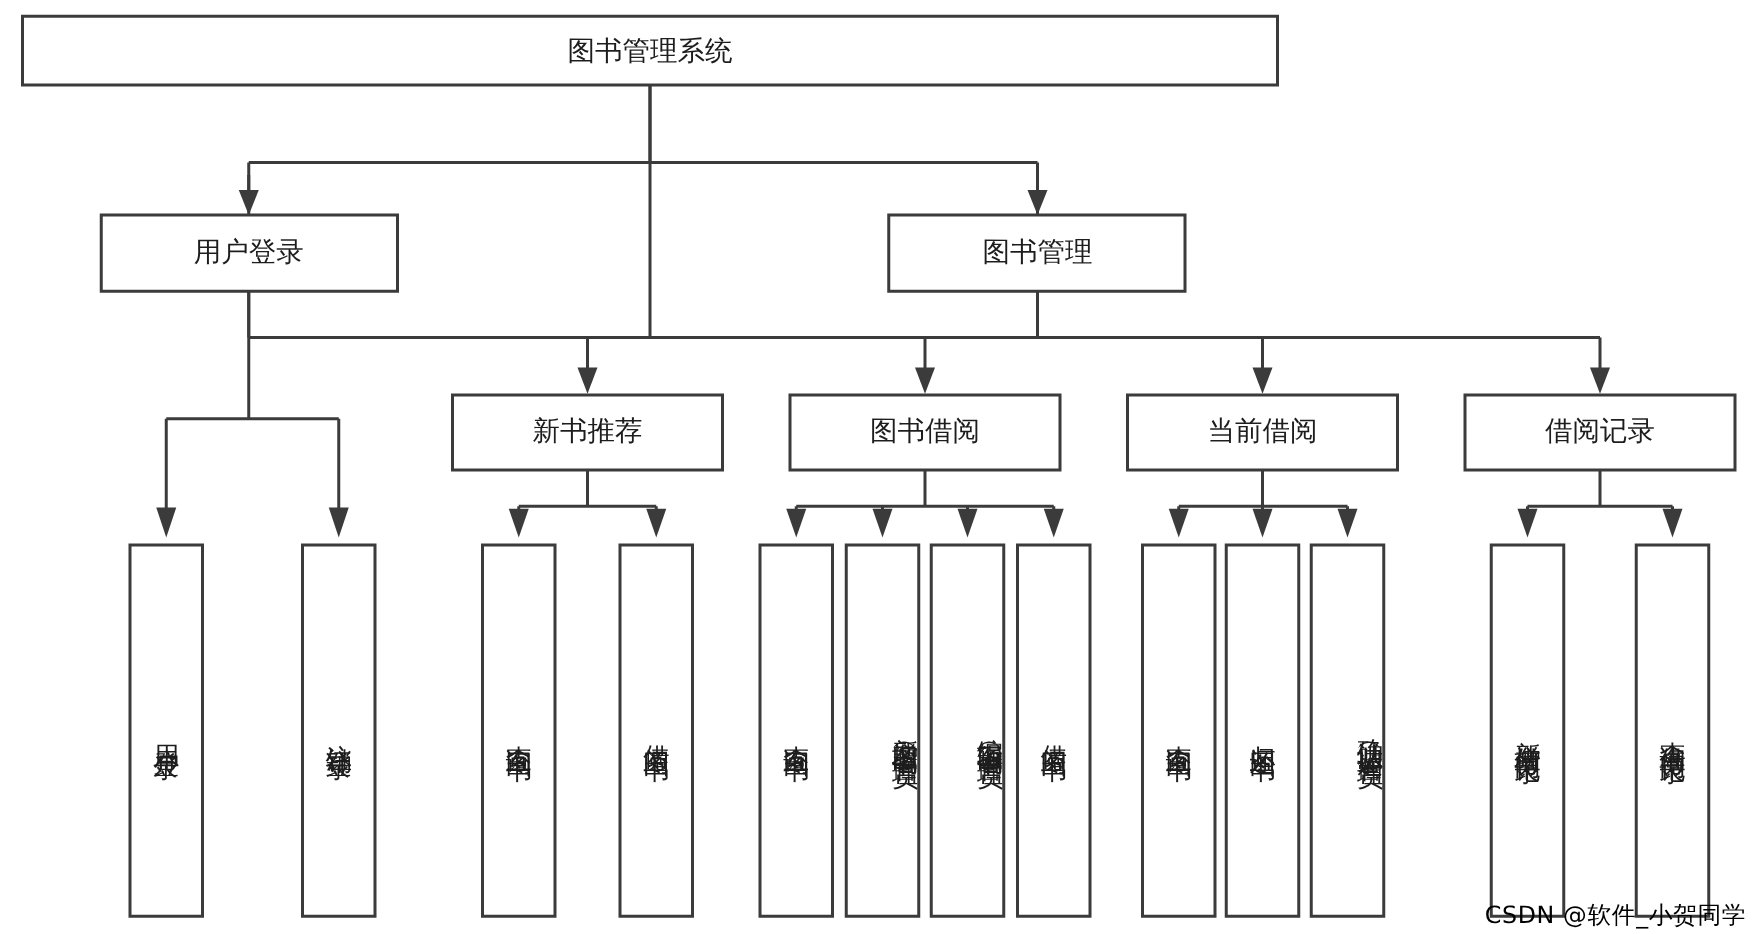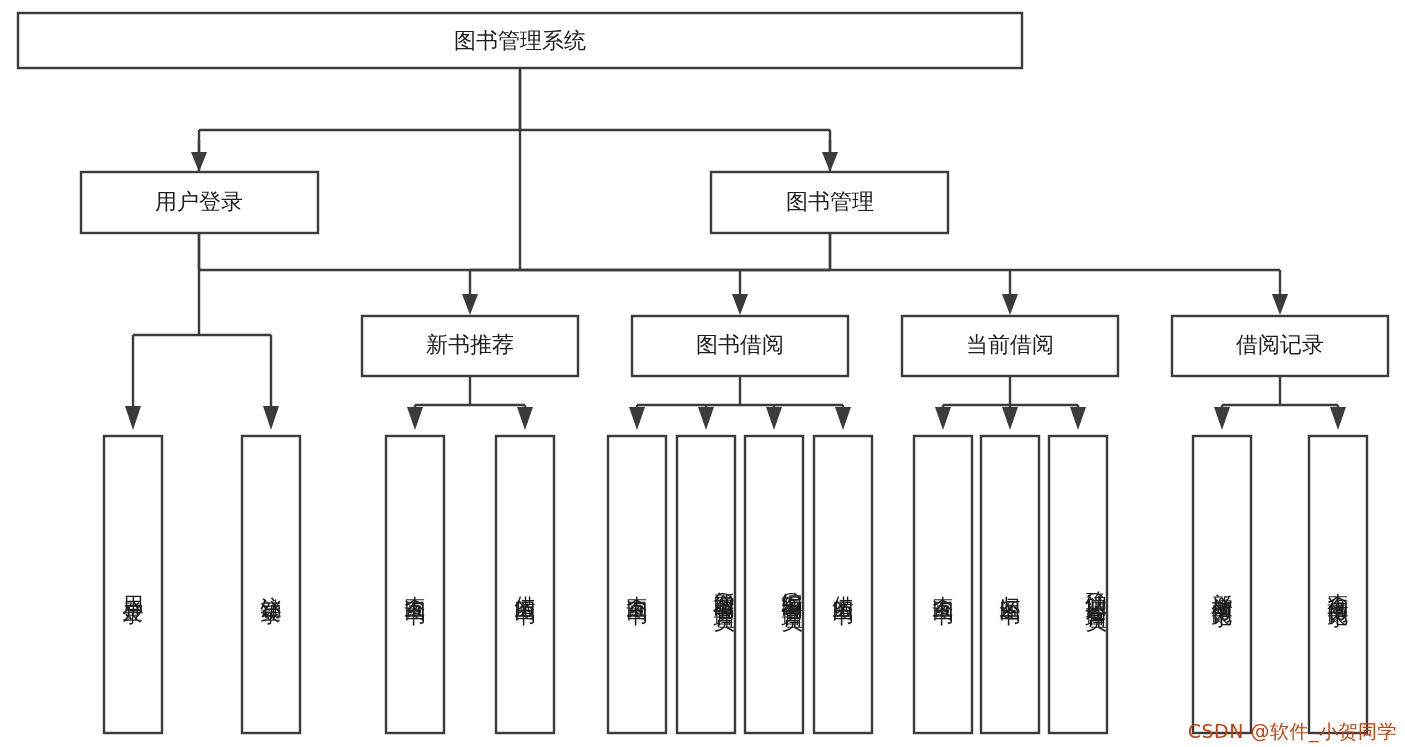--- a/index.html
+++ b/index.html
@@ -62,21 +62,21 @@
     color: #1d1d1d;
     white-space: nowrap;
     pointer-events: none;
   }
   .watermark {
     position: absolute;
     right: 8px;
     bottom: 2px;
     font-family: "DejaVu Sans", "Liberation Sans", sans-serif;
     font-size: 19px;
-    color: #c2410c;
+    color: #000000;
     letter-spacing: 0.5px;
     white-space: nowrap;
   }
 </style>
 </head>
 <body>
 
 <div id="diagram-root">
 
   <svg class="flow" viewBox="0 0 1405 747" xmlns="http://www.w3.org/2000/svg">

